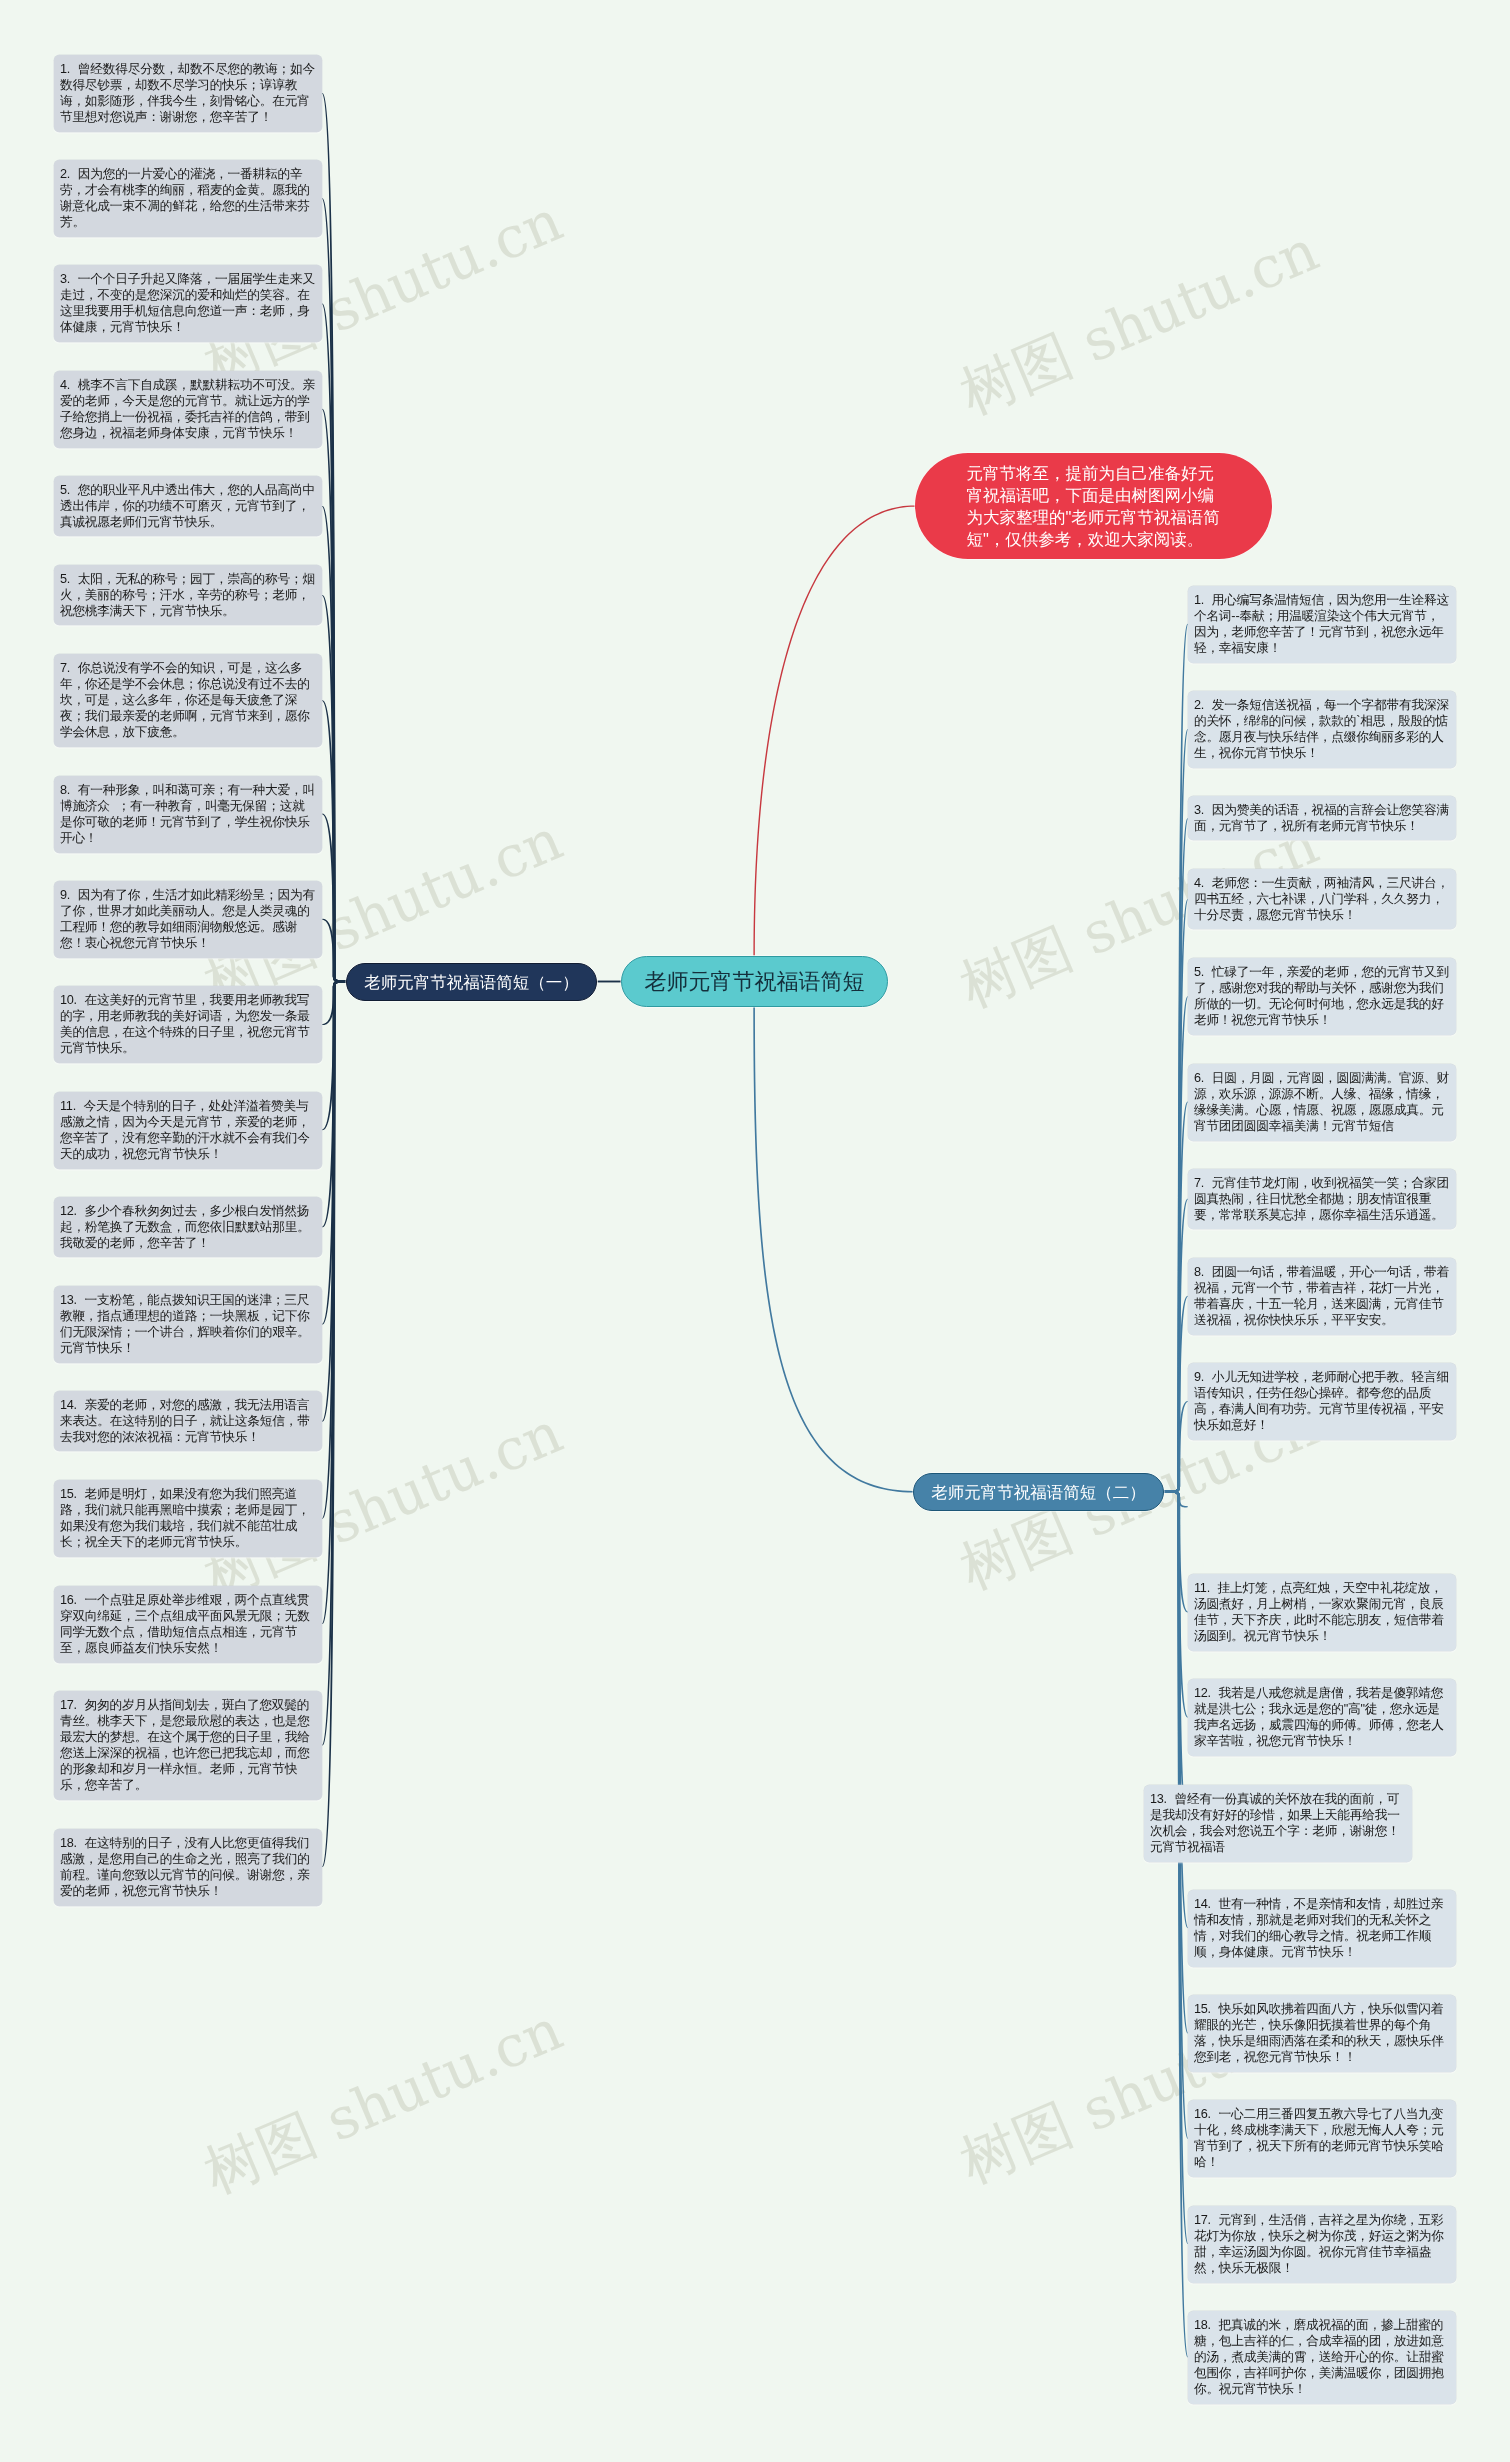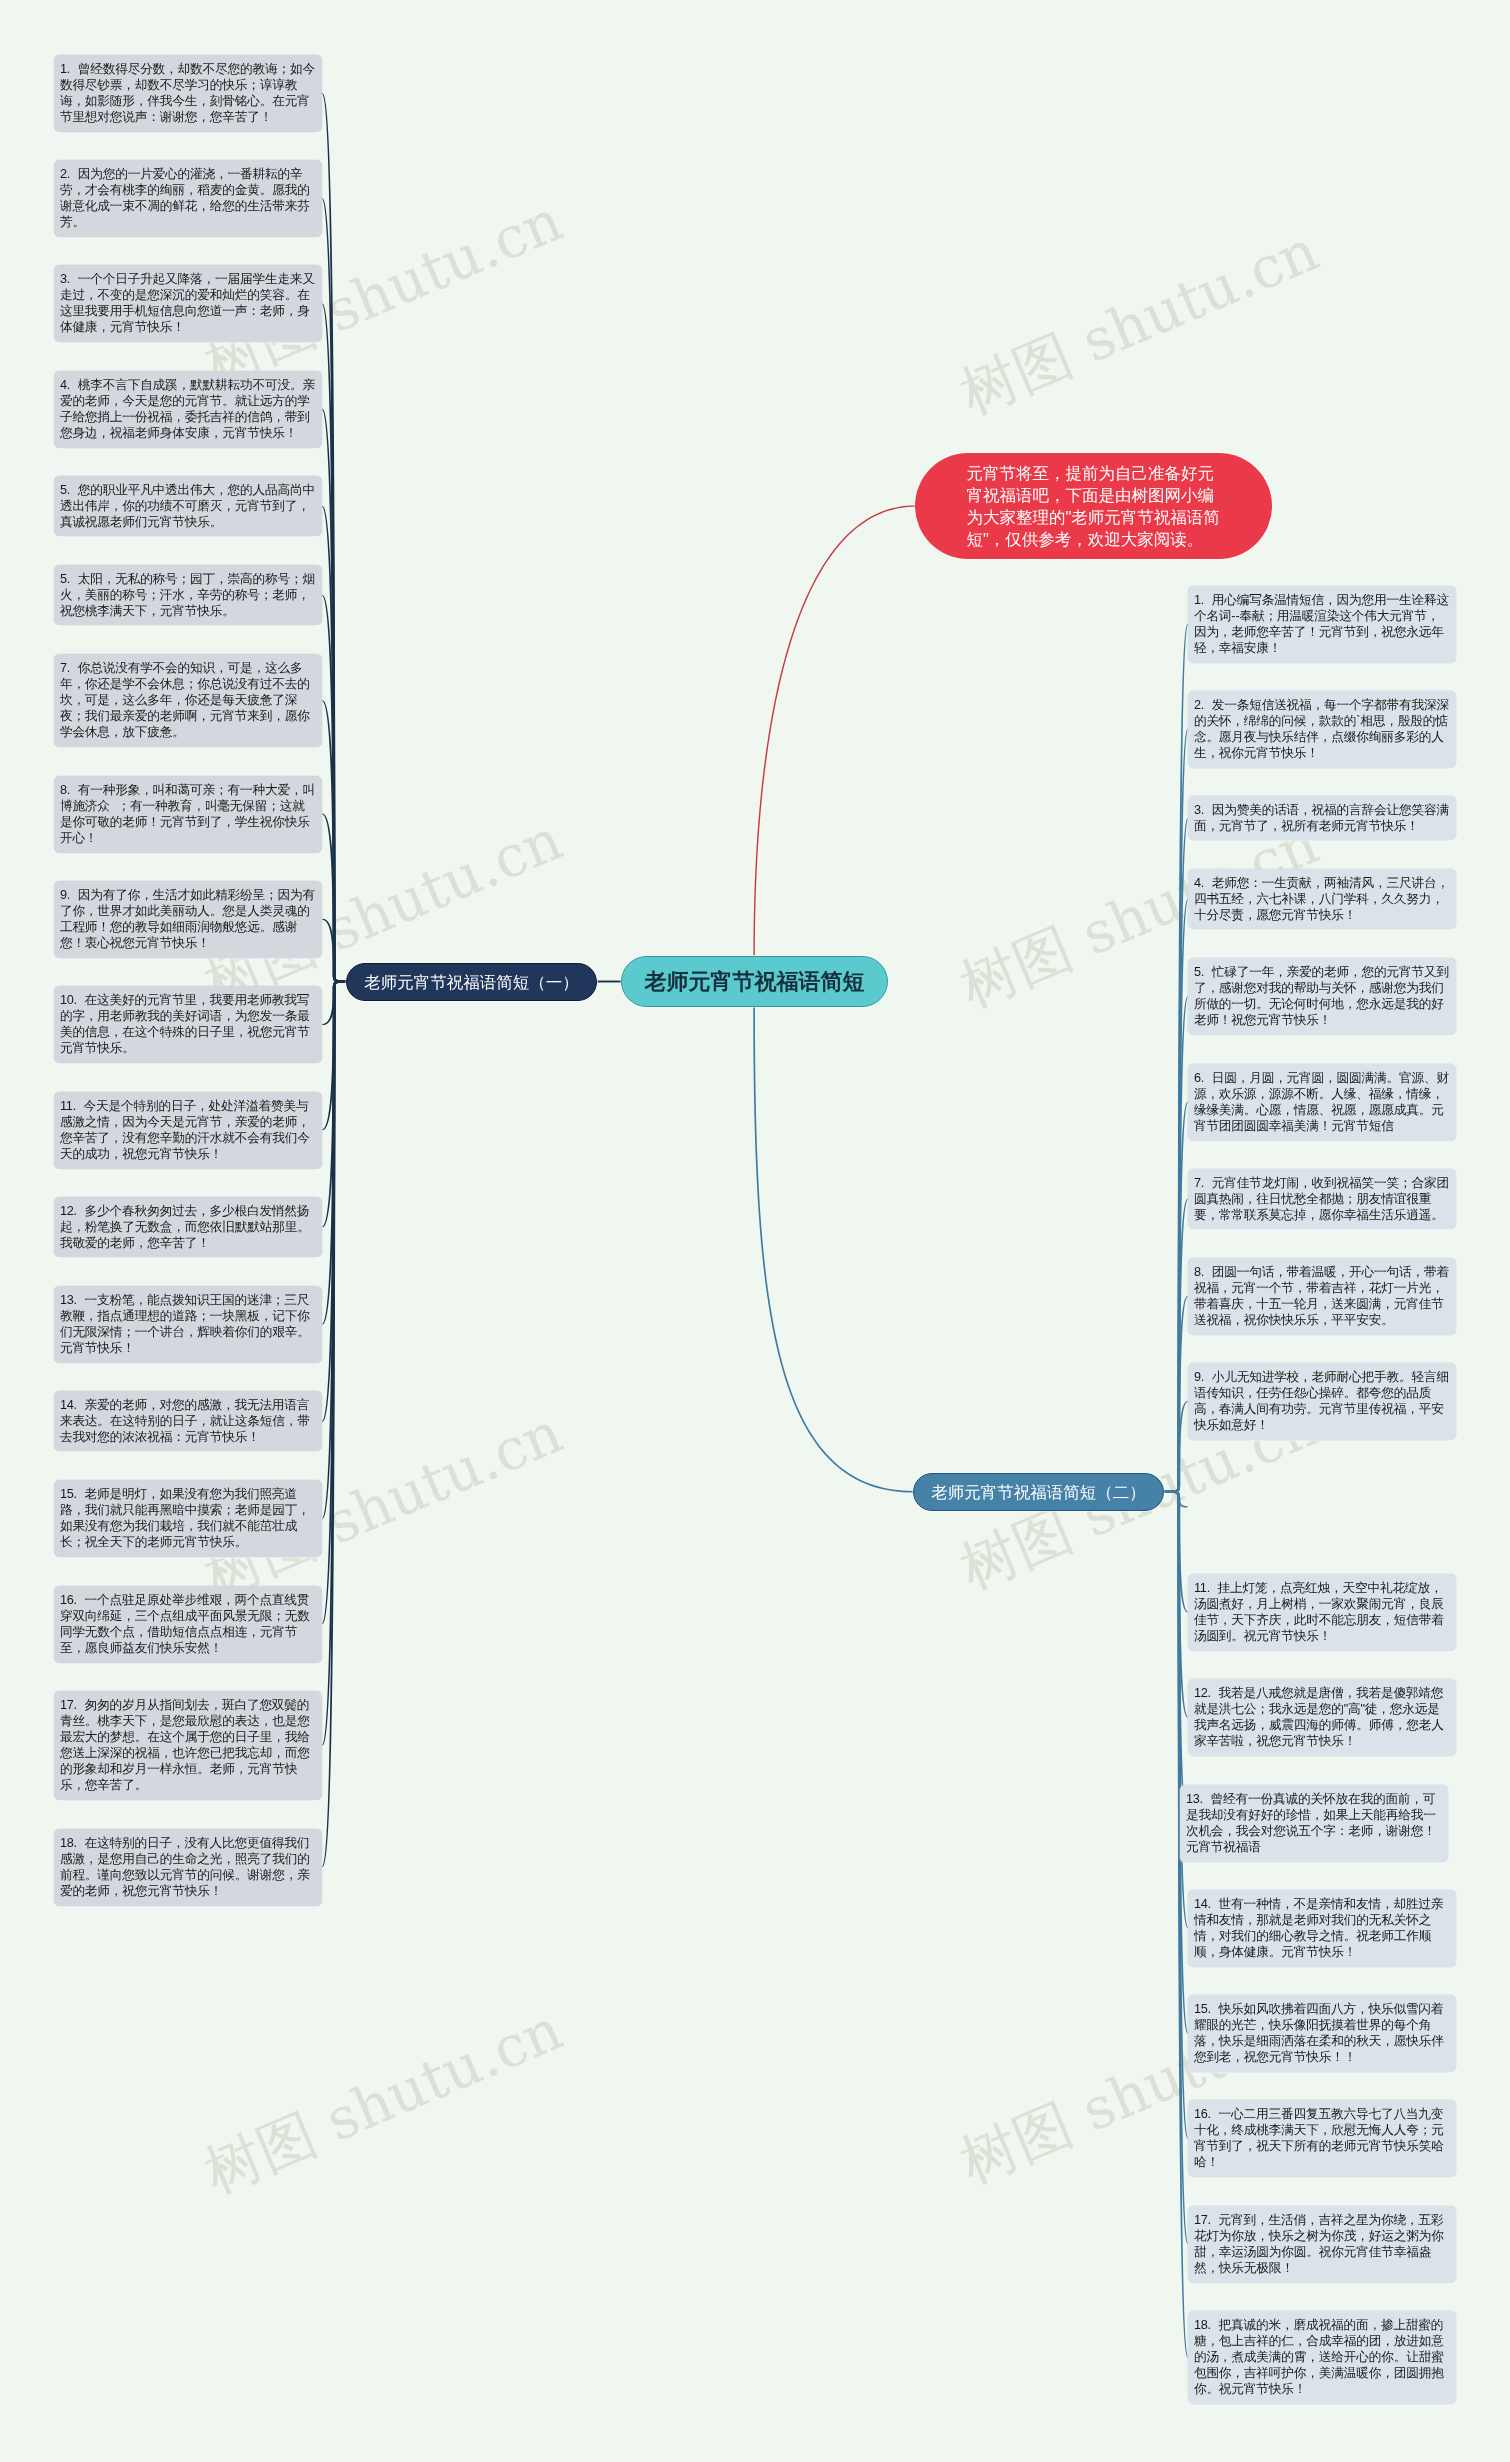--- a/index.html
+++ b/index.html
@@ -10,21 +10,21 @@
       transform-origin:0 0;font-family:"DejaVu Serif",serif;}
   #edges{position:absolute;left:0;top:0;}
   .leaf{position:absolute;box-sizing:border-box;border-radius:5.3px;padding:5.9px;
         box-shadow:0 0 0 0.4px rgba(140,152,168,0.30), 0 0.9px 1.8px rgba(255,255,255,0.85);}
   .leaf p{margin:0;font-size:12.7px;letter-spacing:-0.2px;word-spacing:4.3px;line-height:16px;color:#191919;}
   .leaf-l{background:#d3d8df;}
   .leaf-r{background:#dae3ea;}
   .node{position:absolute;box-sizing:border-box;display:flex;align-items:center;
         justify-content:center;white-space:nowrap;line-height:1;}
   #central{border-radius:26px;background:#5bcace;border:0.7px solid #2e9aa0;color:#14303c;font-size:22px;
-           box-shadow:0 0 0 0.7px rgba(255,255,255,0.6);font-weight:bold;}
+           box-shadow:0 0 0 0.7px rgba(255,255,255,0.6);}
   #br1{border-radius:19px;background:#20365a;border:0.7px solid #111d33;color:#fff;font-size:16.5px;
        box-shadow:0 0 0 0.7px rgba(255,255,255,0.6);}
   #br2{border-radius:19px;background:#4682a8;border:0.7px solid #1d5777;color:#fff;font-size:16.5px;
        box-shadow:0 0 0 0.7px rgba(255,255,255,0.6);text-align:right;}
   #callout{position:absolute;box-sizing:border-box;border-radius:53px;background:#ea3a49;
            color:#fff;display:flex;align-items:center;justify-content:center;
            box-shadow:0 0 0 0.7px rgba(255,255,255,0.55);}
   #callout p{margin:0;font-size:16.5px;line-height:22px;width:254px;}
 </style>
 </head>
@@ -162,21 +162,21 @@
     </div>
 <div class="leaf leaf-r" style="left:1188px;top:1363px;width:268px;height:77px">
       <p>9. 小儿无知进学校，老师耐心把手教。轻言细语传知识，任劳任怨心操碎。都夸您的品质高，春满人间有功劳。元宵节里传祝福，平安快乐如意好！</p>
     </div>
 <div class="leaf leaf-r" style="left:1188px;top:1574px;width:268px;height:77px">
       <p>11. 挂上灯笼，点亮红烛，天空中礼花绽放，汤圆煮好，月上树梢，一家欢聚闹元宵，良辰佳节，天下齐庆，此时不能忘朋友，短信带着汤圆到。祝元宵节快乐！</p>
     </div>
 <div class="leaf leaf-r" style="left:1188px;top:1679px;width:268px;height:77px">
       <p>12. 我若是八戒您就是唐僧，我若是傻郭靖您就是洪七公；我永远是您的"高"徒，您永远是我声名远扬，威震四海的师傅。师傅，您老人家辛苦啦，祝您元宵节快乐！</p>
     </div>
-<div class="leaf leaf-r" style="left:1180px;top:1785px;width:268px;height:77px">
+<div class="leaf leaf-r" style="left:1144px;top:1785px;width:268px;height:77px">
       <p>13. 曾经有一份真诚的关怀放在我的面前，可是我却没有好好的珍惜，如果上天能再给我一次机会，我会对您说五个字：老师，谢谢您！元宵节祝福语</p>
     </div>
 <div class="leaf leaf-r" style="left:1188px;top:1890px;width:268px;height:77px">
       <p>14. 世有一种情，不是亲情和友情，却胜过亲情和友情，那就是老师对我们的无私关怀之情，对我们的细心教导之情。祝老师工作顺顺，身体健康。元宵节快乐！</p>
     </div>
 <div class="leaf leaf-r" style="left:1188px;top:1995px;width:268px;height:77px">
       <p>15. 快乐如风吹拂着四面八方，快乐似雪闪着耀眼的光芒，快乐像阳抚摸着世界的每个角落，快乐是细雨洒落在柔和的秋天，愿快乐伴您到老，祝您元宵节快乐！！</p>
     </div>
 <div class="leaf leaf-r" style="left:1188px;top:2100px;width:268px;height:77px">
       <p>16. 一心二用三番四复五教六导七了八当九变十化，终成桃李满天下，欣慰无悔人人夸；元宵节到了，祝天下所有的老师元宵节快乐笑哈哈！</p>

